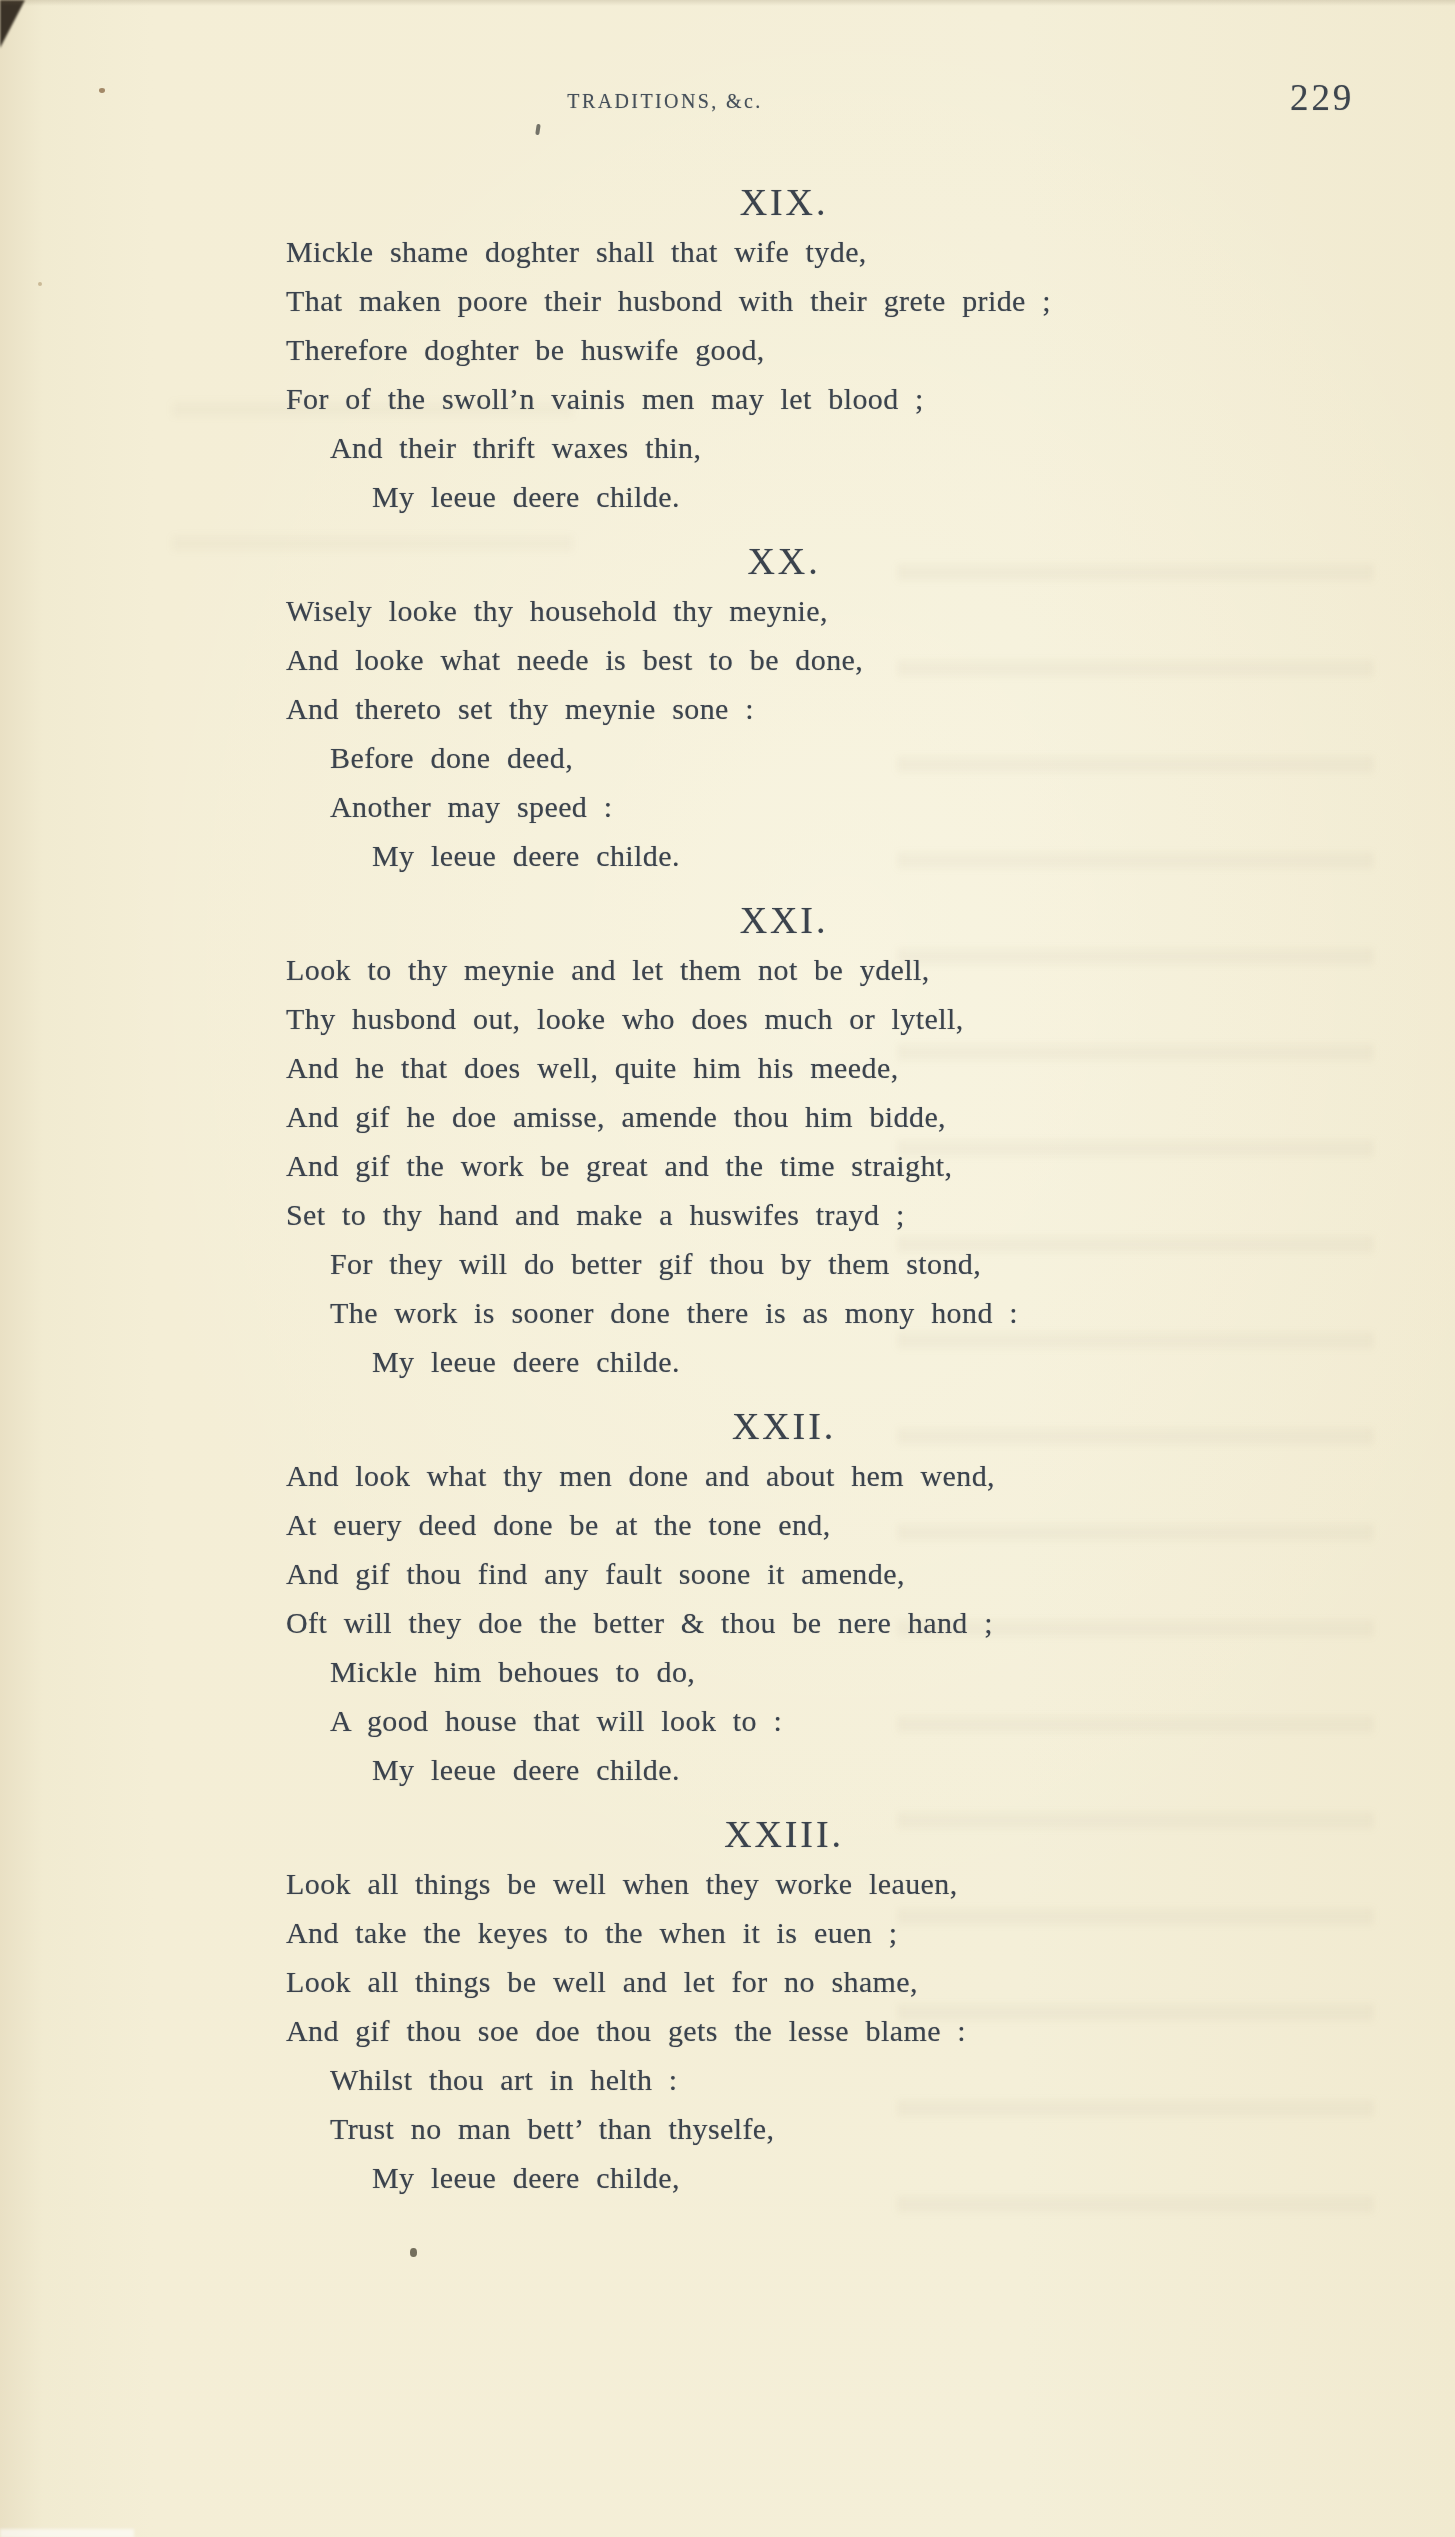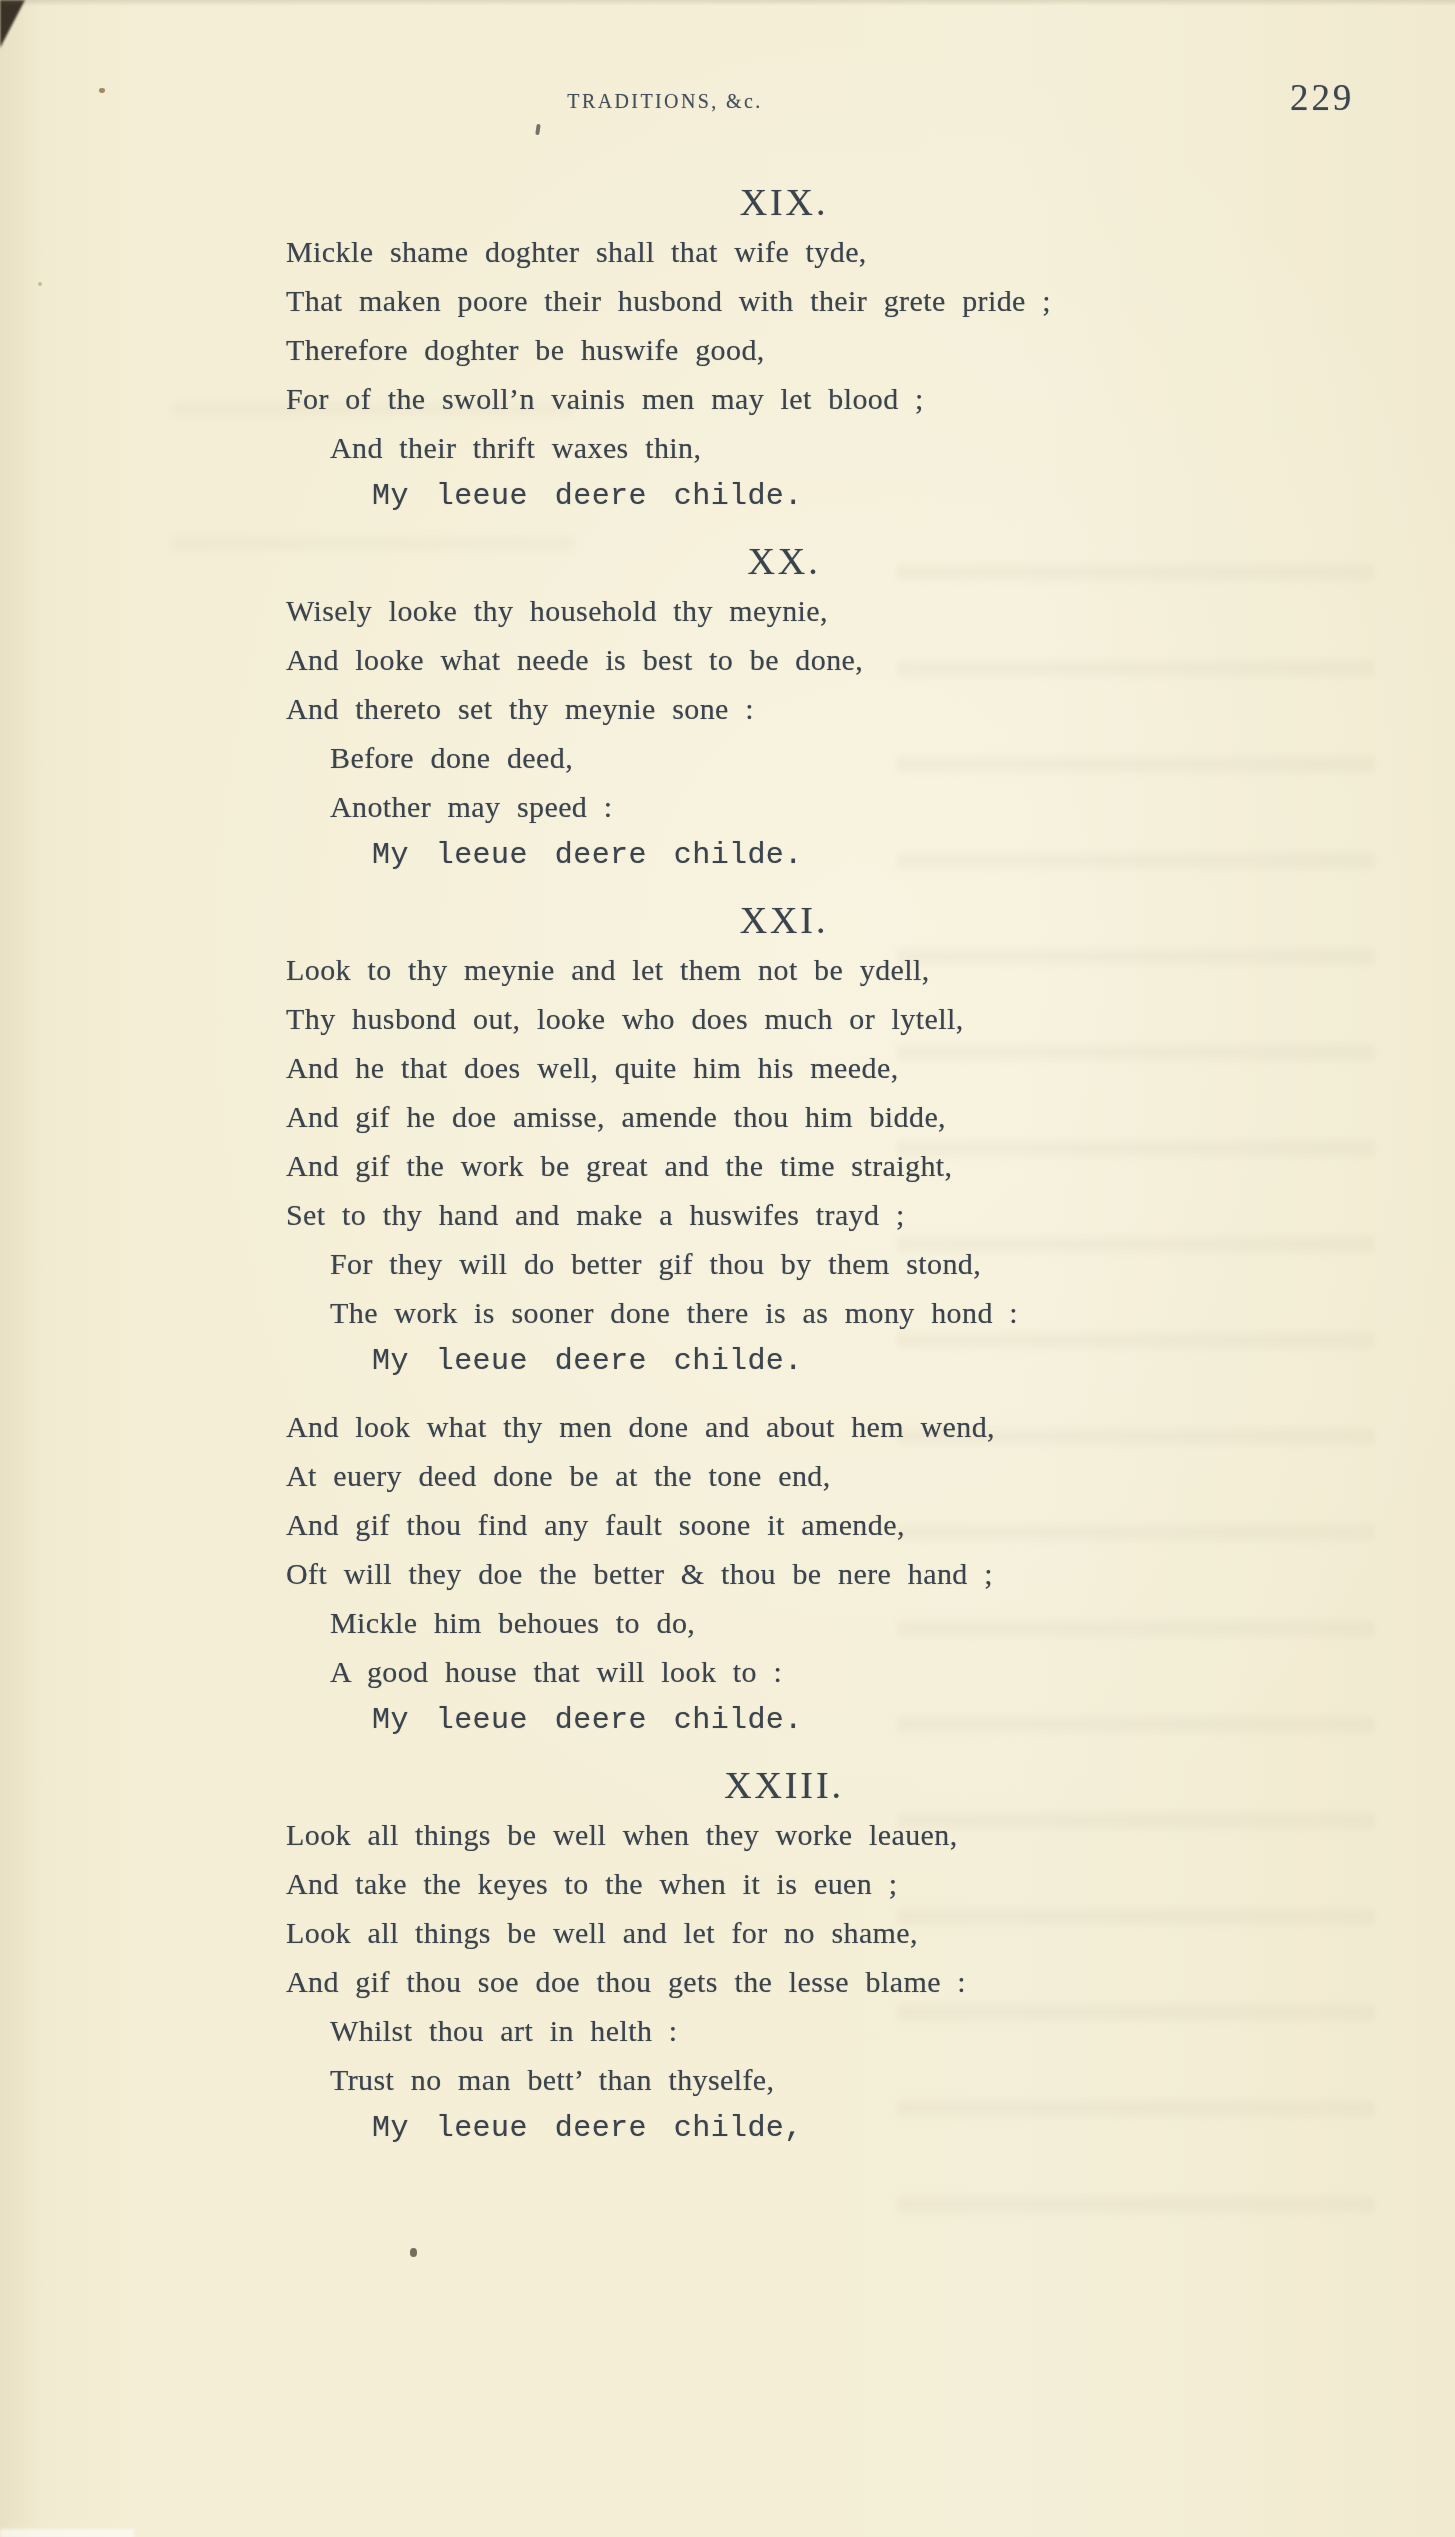--- a/index.html
+++ b/index.html
@@ -102,21 +102,21 @@
     height: 49px;
     line-height: 49px;
     font-size: 30px;
     letter-spacing: 0.4px;
     word-spacing: 8.6px;
     white-space: nowrap;
     text-shadow: 0 0 1px rgba(59,67,77,0.45);
   }
   .indent-0 { padding-left: 0; }
   .indent-1 { padding-left: 44px; }
-  .indent-2 { padding-left: 86px; font-family: Liberation Mono, monospace; }
+  .indent-2 { padding-left: 86px; }
 </style>
 </head>
 <body>
 
 <div class="page">
 
   <div class="show-through"></div>
   <div class="show-through-2"></div>
 
   <div class="corner-artifact"></div>
@@ -157,20 +157,21 @@
         <div class="line indent-0">Thy husbond out, looke who does much or lytell,</div>
         <div class="line indent-0">And he that does well, quite him his meede,</div>
         <div class="line indent-0">And gif he doe amisse, amende thou him bidde,</div>
         <div class="line indent-0">And gif the work be great and the time straight,</div>
         <div class="line indent-0">Set to thy hand and make a huswifes trayd ;</div>
         <div class="line indent-1">For they will do better gif thou by them stond,</div>
         <div class="line indent-1">The work is sooner done there is as mony hond :</div>
         <div class="line indent-2">My leeue deere childe.</div>
       </div>
       <div class="stanza">
+        <div class="stanza-numeral">XXII.</div>
         <div class="line indent-0">And look what thy men done and about hem wend,</div>
         <div class="line indent-0">At euery deed done be at the tone end,</div>
         <div class="line indent-0">And gif thou find any fault soone it amende,</div>
         <div class="line indent-0">Oft will they doe the better &amp; thou be nere hand ;</div>
         <div class="line indent-1">Mickle him behoues to do,</div>
         <div class="line indent-1">A good house that will look to :</div>
         <div class="line indent-2">My leeue deere childe.</div>
       </div>
       <div class="stanza">
         <div class="stanza-numeral">XXIII.</div>

